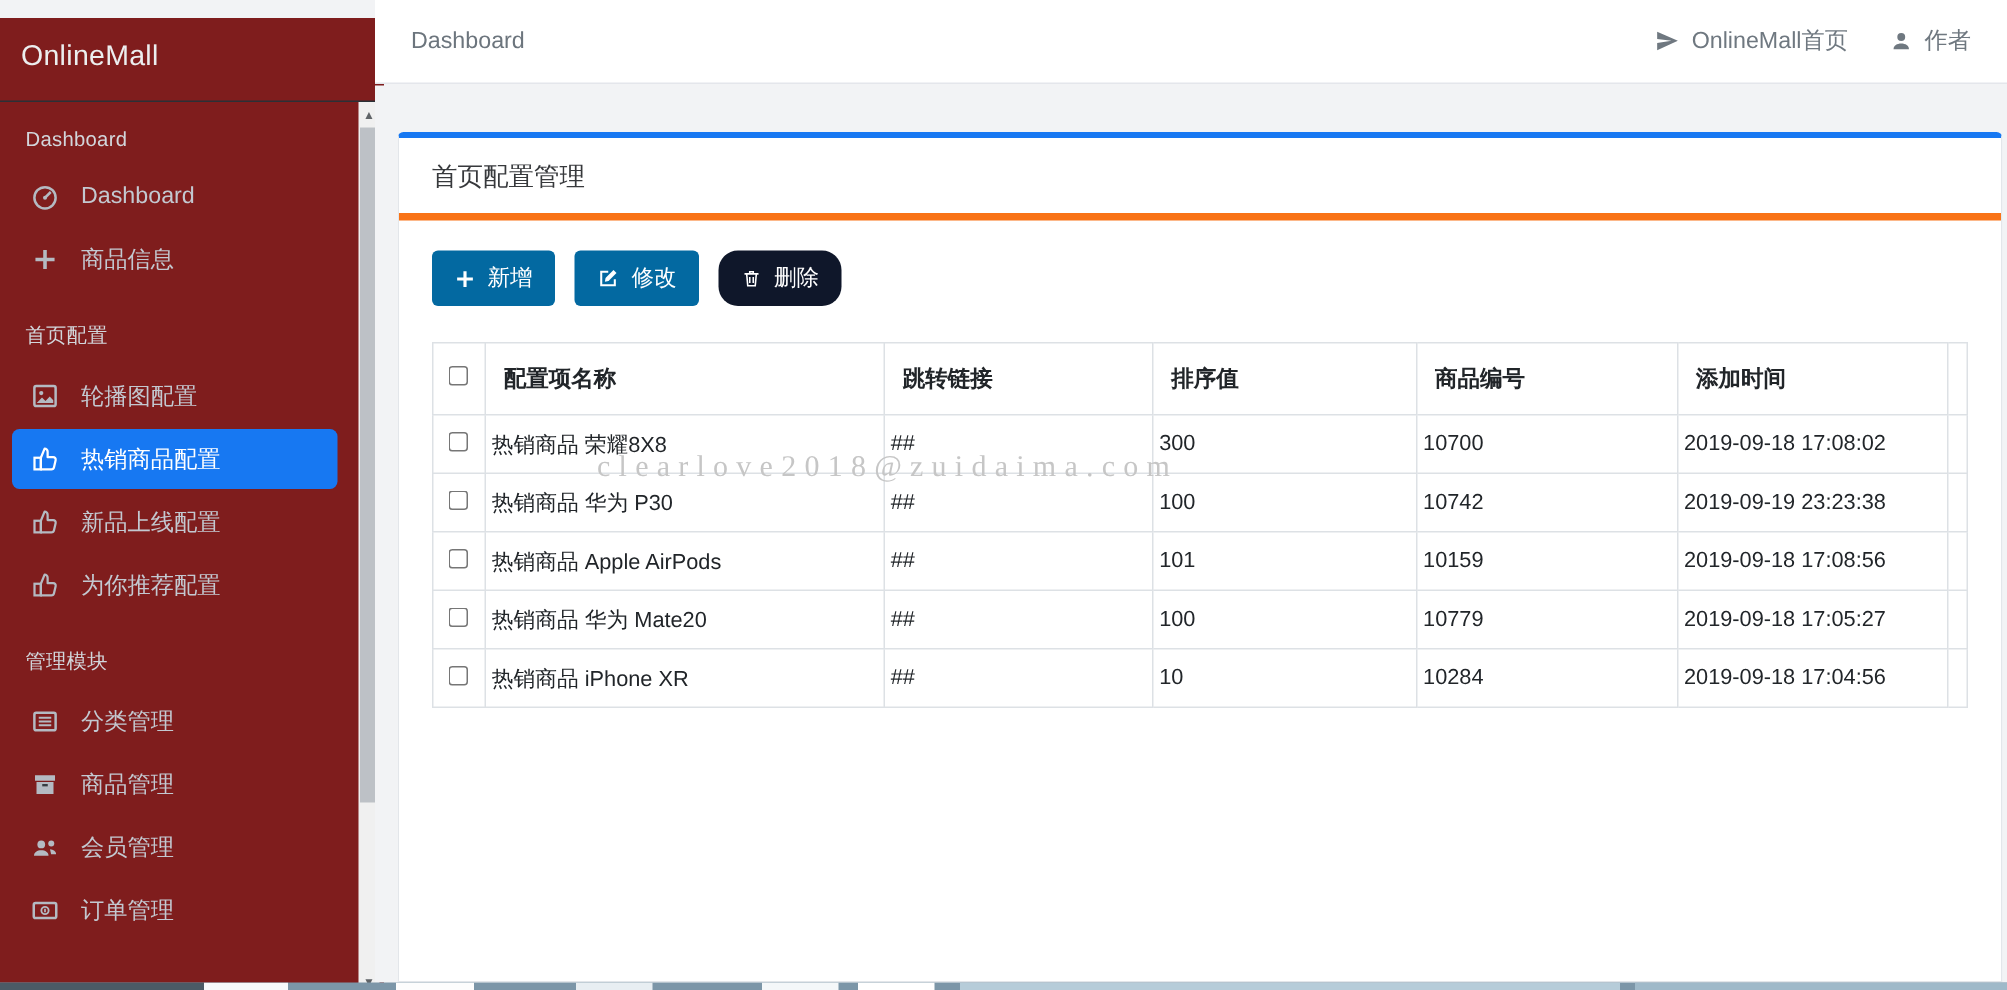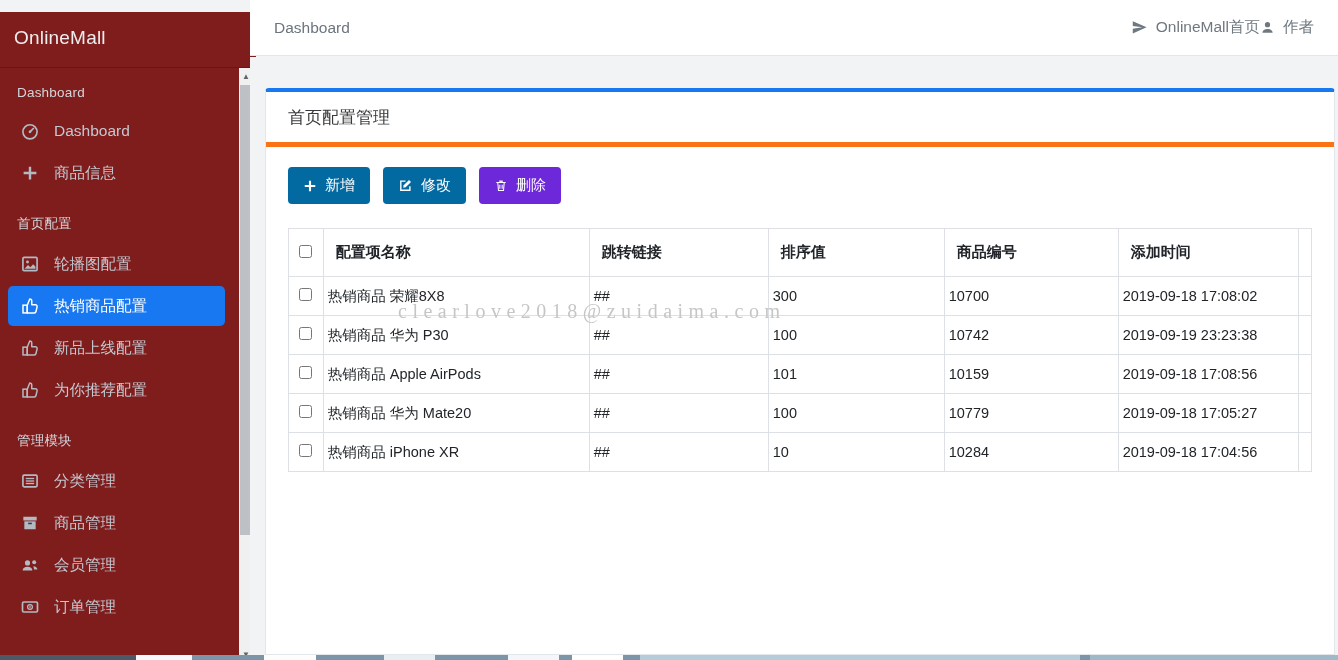--- a/index.html
+++ b/index.html
@@ -53,21 +53,21 @@
     background: #bdc1c6;
   }
 
   
   .topbar {
     position: absolute; left: 250px; top: 0; right: 0; height: 56px;
     background: #fff; border-bottom: 1px solid #e4e6eb;
     display: flex; align-items: center; padding: 0 24px;
   }
   .breadcrumb { color: #6c757d; font-size: 15.5px; }
-  .topbar-right { margin-left: auto; display: flex; align-items: flex-start; }
+  .topbar-right { margin-left: auto; display: flex; align-items: flex-start; gap: 28px; }
   .top-link { display: flex; align-items: center; gap: 8px; color: #6f7880; font-size: 15.5px; cursor: pointer; }
   .top-link .icn { color: #6f7880; }
 
   
   .content {
     position: absolute; left: 250px; top: 57px; right: 0; bottom: 5px;
     background: #f2f3f5;
   }
   .card {
     position: absolute; left: 15px; top: 31px; right: 3px; bottom: 0;
@@ -80,21 +80,21 @@
   }
   .card-body { padding: 20px 22px; }
   .toolbar { display: flex; gap: 13px; margin-bottom: 24px; }
   .btn {
     display: inline-flex; align-items: center; gap: 8px;
     border: none; border-radius: 4px; color: #fff; font-size: 15px;
     padding: 9px 15px; cursor: pointer; font-family: inherit;
   }
   .btn .icn { display: flex; }
   .btn-teal { background: #0369a1; }
-  .btn-red { background: #6d28d9; }
+  .btn-red { background: #0f172a; border-radius: 13px; }
 
   
   table.grid { border-collapse: collapse; width: 100%; table-layout: fixed; }
   .grid th, .grid td { border: 1px solid #dde1e5; text-align: left; vertical-align: middle; }
   .grid th { font-size: 15px; font-weight: bold; color: #212529; padding: 14px 12px; }
   .grid td { font-size: 14.5px; color: #212529; padding: 9px 4px; height: 39px; }
   .grid .chk { text-align: center; padding: 9px 4px; }
   .grid input[type=checkbox] { width: 13px; height: 13px; }
 
   

